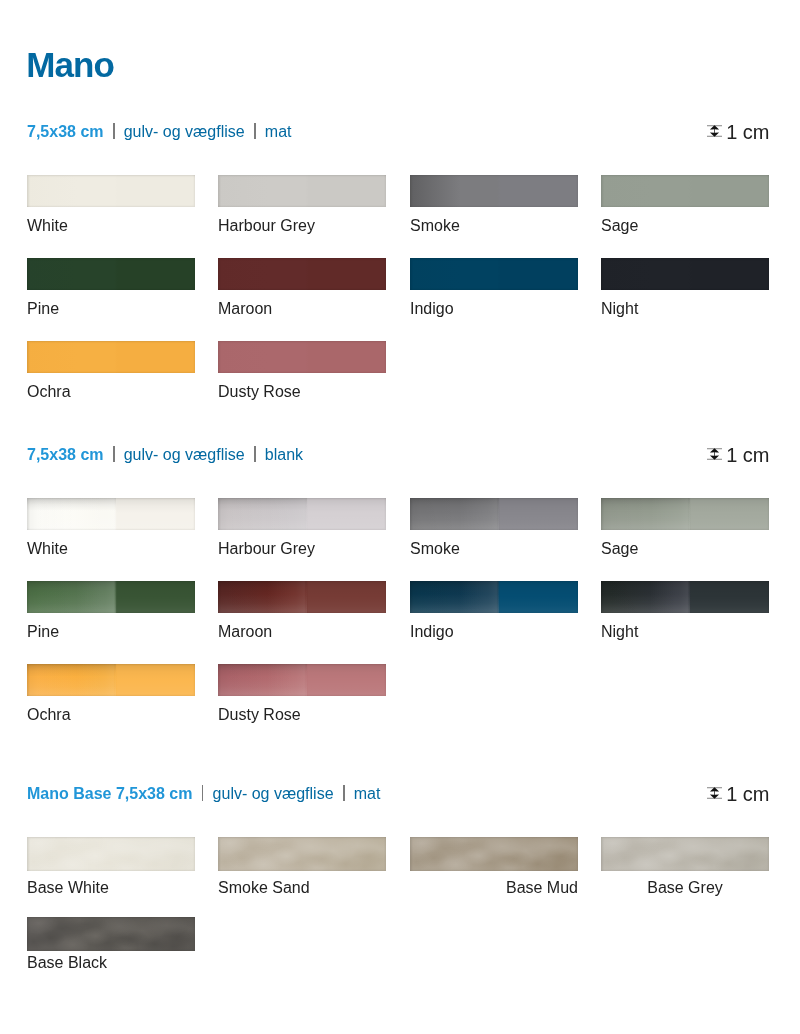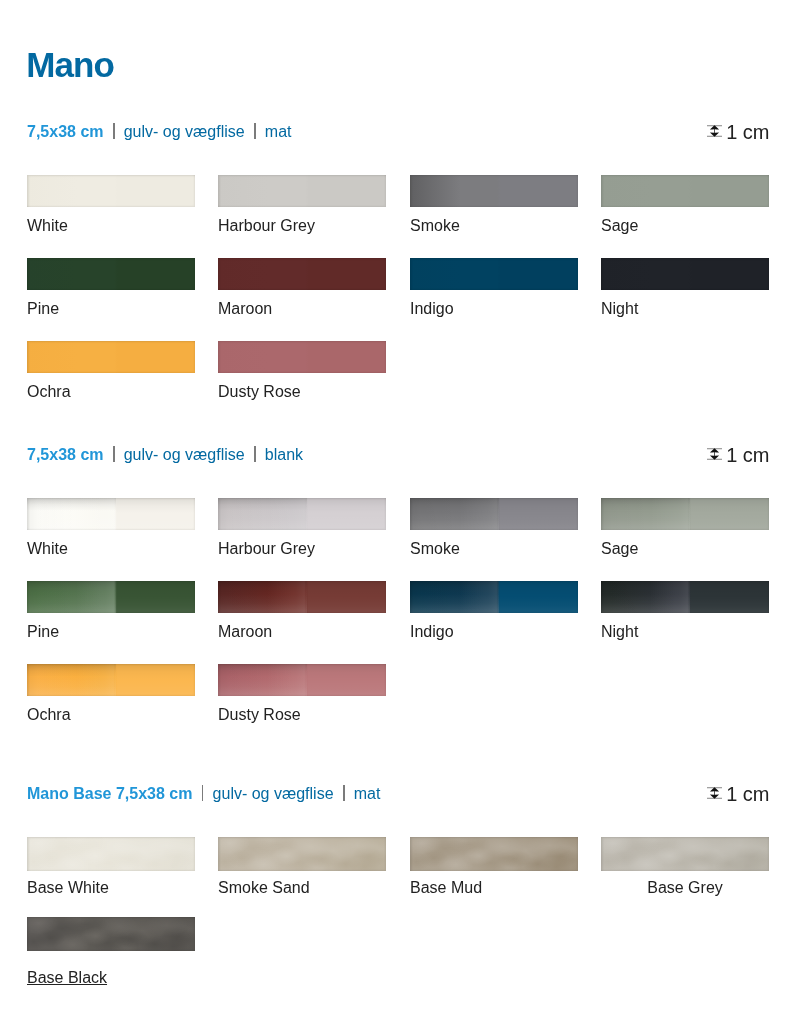--- a/index.html
+++ b/index.html
@@ -329,34 +329,34 @@
               <div class="edge"></div>
             </div>
             <div class="lab" style="margin-top: 7.4px;">Smoke Sand</div>
           </div>
           <div class="cell" style="left: 383px; top: 34px;">
             <div class="sw" title="Base Mud" style="height: 33.6px;">
               <div class="base" style="background: linear-gradient(90deg, rgb(173, 162, 145) 0%, rgb(175, 164, 147) 40%, rgb(160, 147, 127) 100%);"></div>
               <div class="tex"></div>
               <div class="edge"></div>
             </div>
-            <div class="lab" style="margin-top: 7.4px;">Base Mud</div>
+            <div class="lab" style="margin-top: 7.4px; text-align: right;">Base Mud</div>
           </div>
           <div class="cell" style="left: 574px; top: 34px;">
             <div class="sw" title="Base Grey" style="height: 33.6px;">
               <div class="base" style="background: linear-gradient(90deg, rgb(193, 189, 180) 0%, rgb(195, 191, 182) 40%, rgb(182, 178, 167) 100%);"></div>
               <div class="tex"></div>
               <div class="edge"></div>
             </div>
             <div class="lab" style="margin-top: 7.4px; text-align: center;">Base Grey</div>
           </div>
           <div class="cell" style="left: 0px; top: 114.3px;">
             <div class="sw" title="Base Black" style="height: 33.6px;">
               <div class="base" style="background: linear-gradient(90deg, rgb(94, 91, 88) 0%, rgb(96, 93, 88) 40%, rgb(88, 85, 81) 100%);"></div>
               <div class="tex"></div>
               <div class="edge"></div>
             </div>
-            <div class="lab" style="margin-top: 17px; text-decoration: underline;">Base Black</div>
+            <div class="lab" style="margin-top: 2px;">Base Black</div>
           </div>
         </div>
       </div>
     </div>
 </div>
 
 </body></html>

